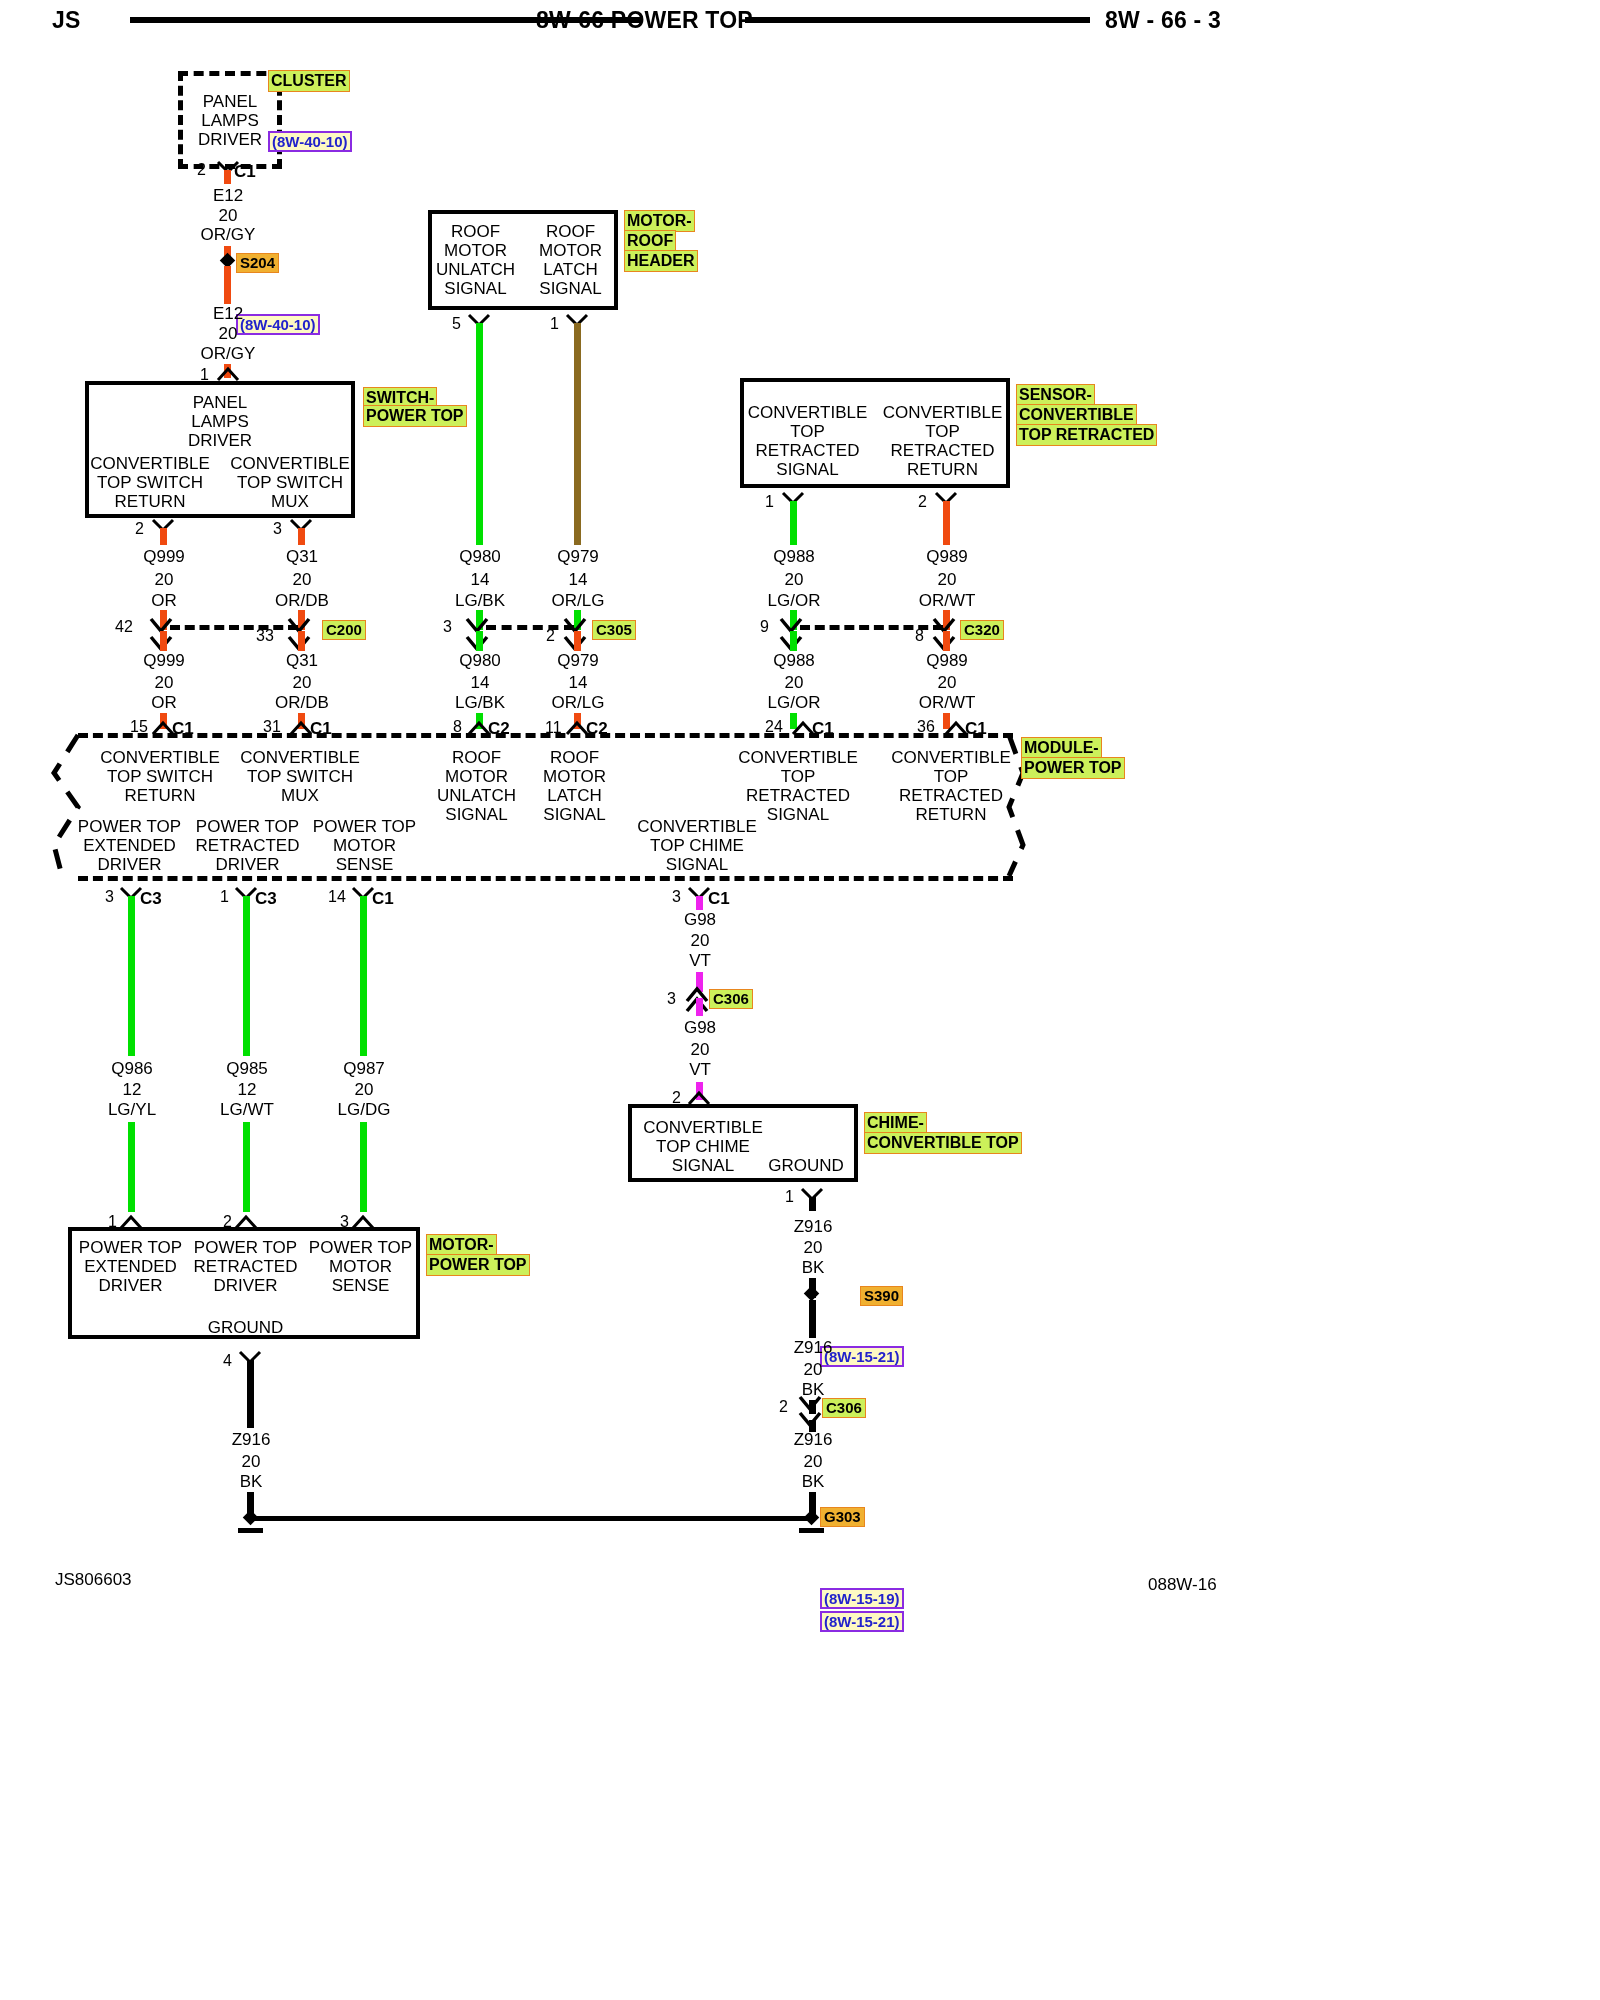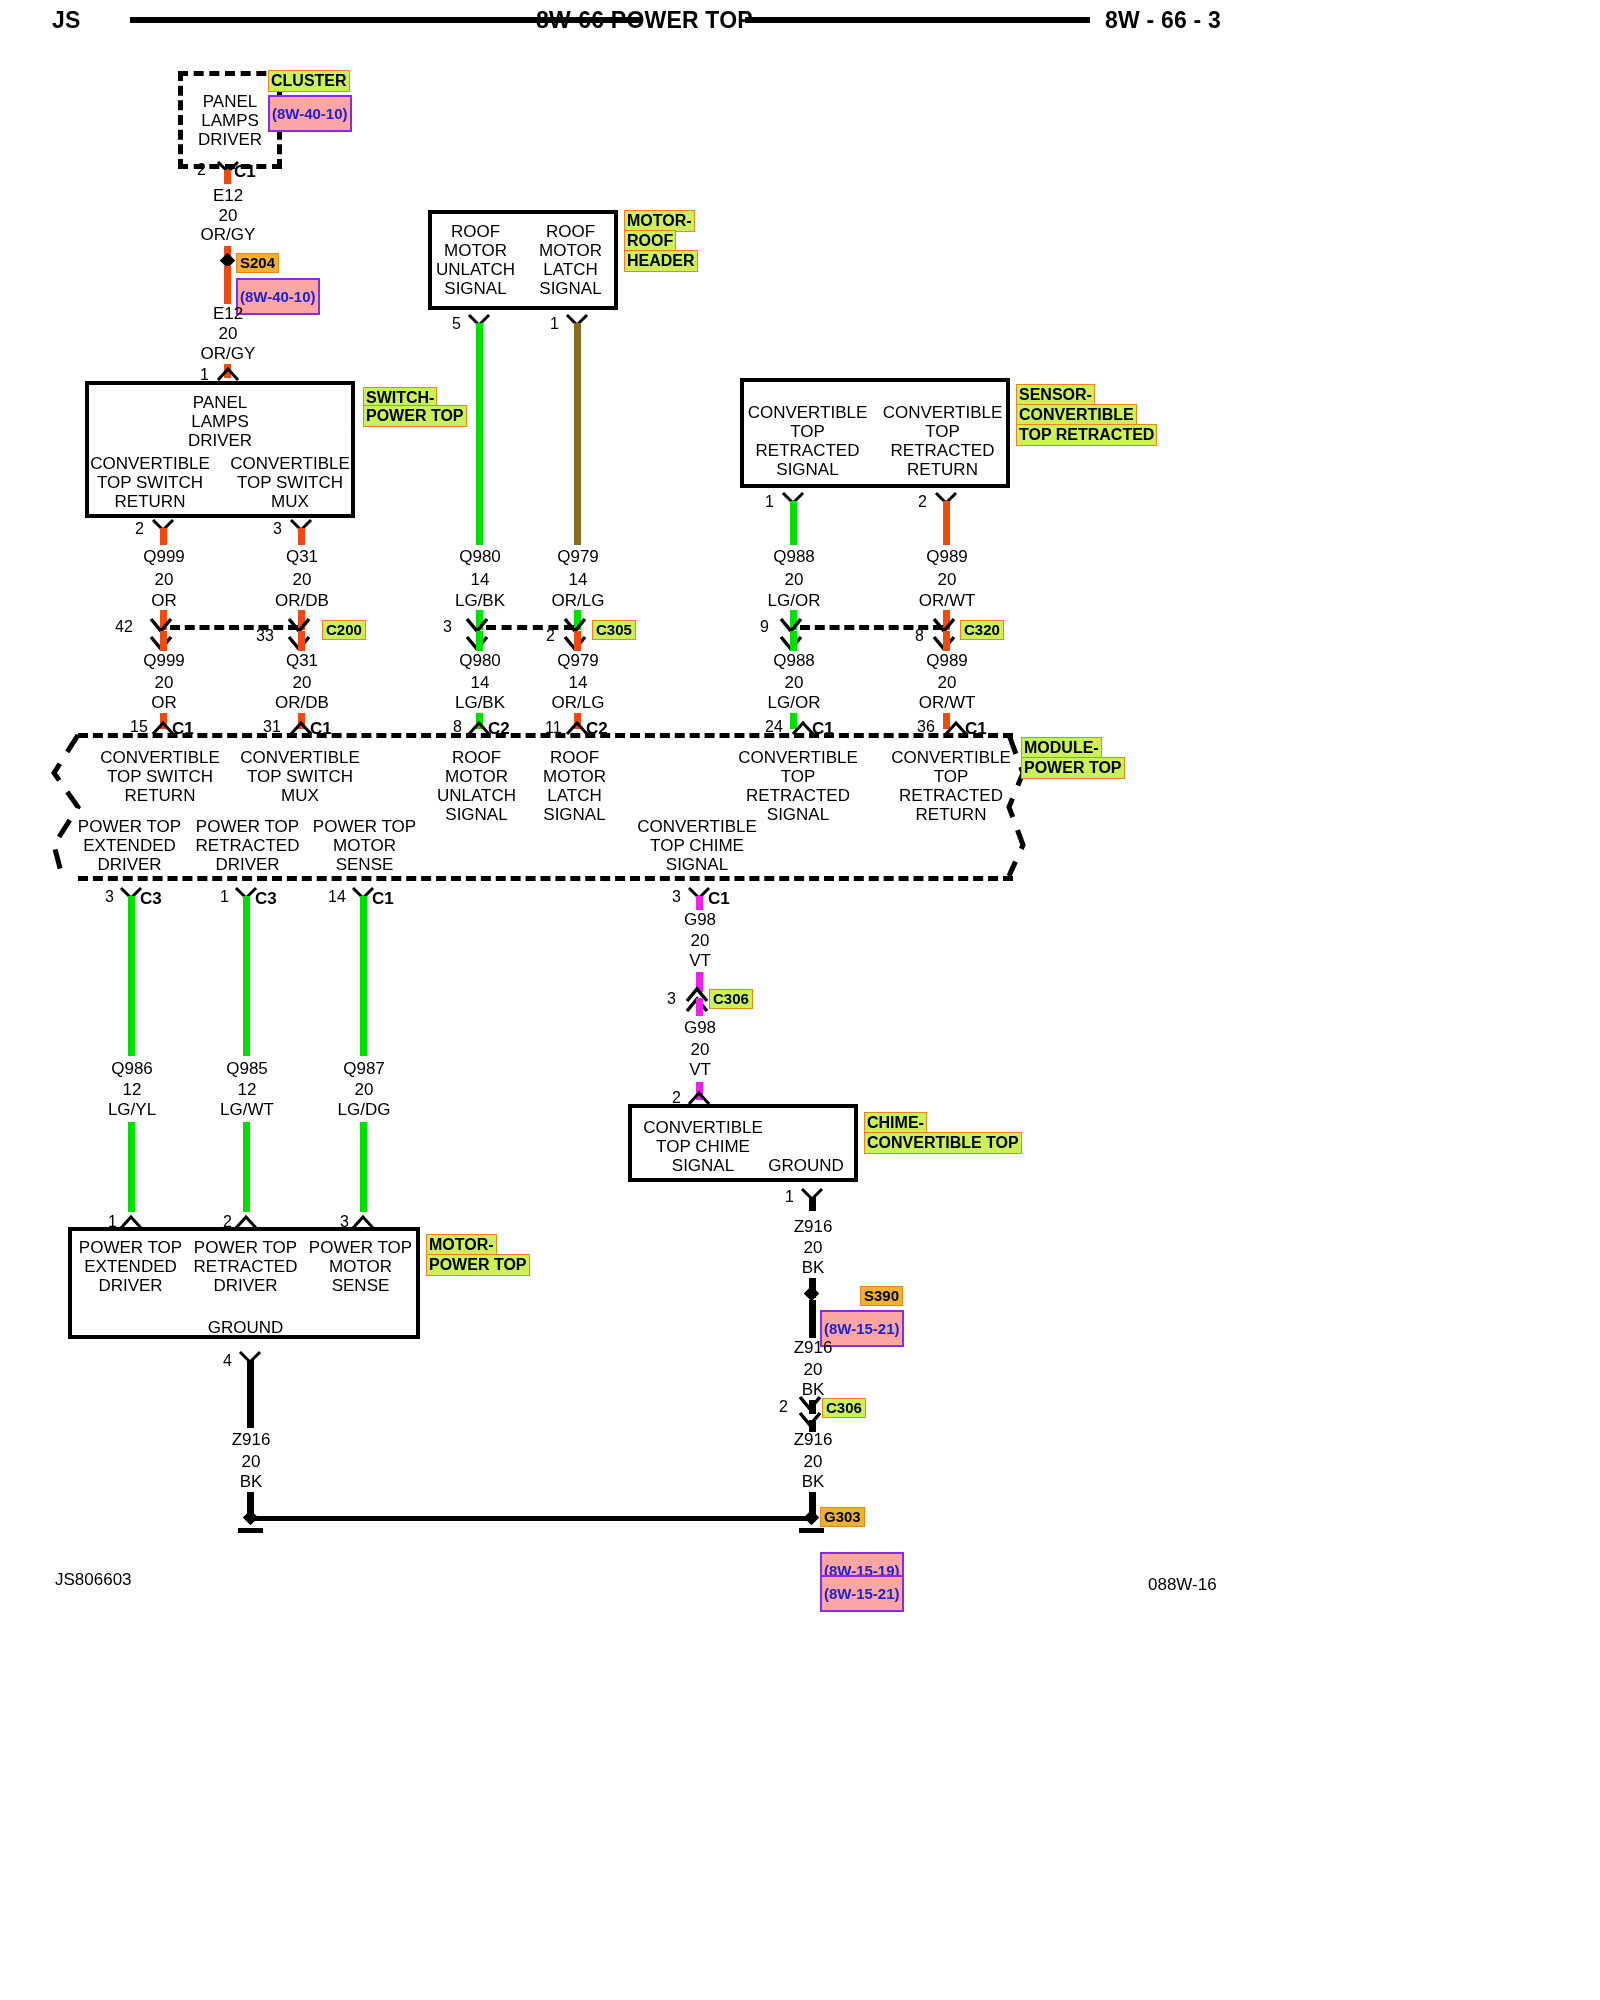--- a/index.html
+++ b/index.html
@@ -19,23 +19,23 @@
   .box { position:absolute; border:4px solid #000; background:#fff; }
   .box-txt { position:absolute; font-size:17px; white-space:nowrap; text-align:center; }
 
   
   .cal {
     position:absolute; background:#ccf05a; border:1.5px solid #e8861e;
     font-weight:bold; font-size:16px; line-height:20px; padding:0 2px;
     white-space:nowrap; color:#000;
   }
   .ref {
-    position:absolute; background:#fca5a5; border:2px solid #8a2be2;
+    position:absolute; background:#fef9c3; border:2px solid #8a2be2;
     color:#2222cc; font-weight:bold; font-size:15px; line-height:17px;
-    padding:8px 2px; white-space:nowrap;
+    padding:0 2px; white-space:nowrap;margin-top:36px;
   }
   .conn-lbl {
     position:absolute; background:#ccf05a; border:1.5px solid #e8861e;
     font-weight:bold; font-size:15px; line-height:18px; padding:0 3px;
     white-space:nowrap;
   }
   .splice-lbl {
     position:absolute; background:#f0b030; border:1.5px solid #e8861e;
     font-weight:bold; font-size:15px; line-height:18px; padding:0 3px;
     white-space:nowrap;

